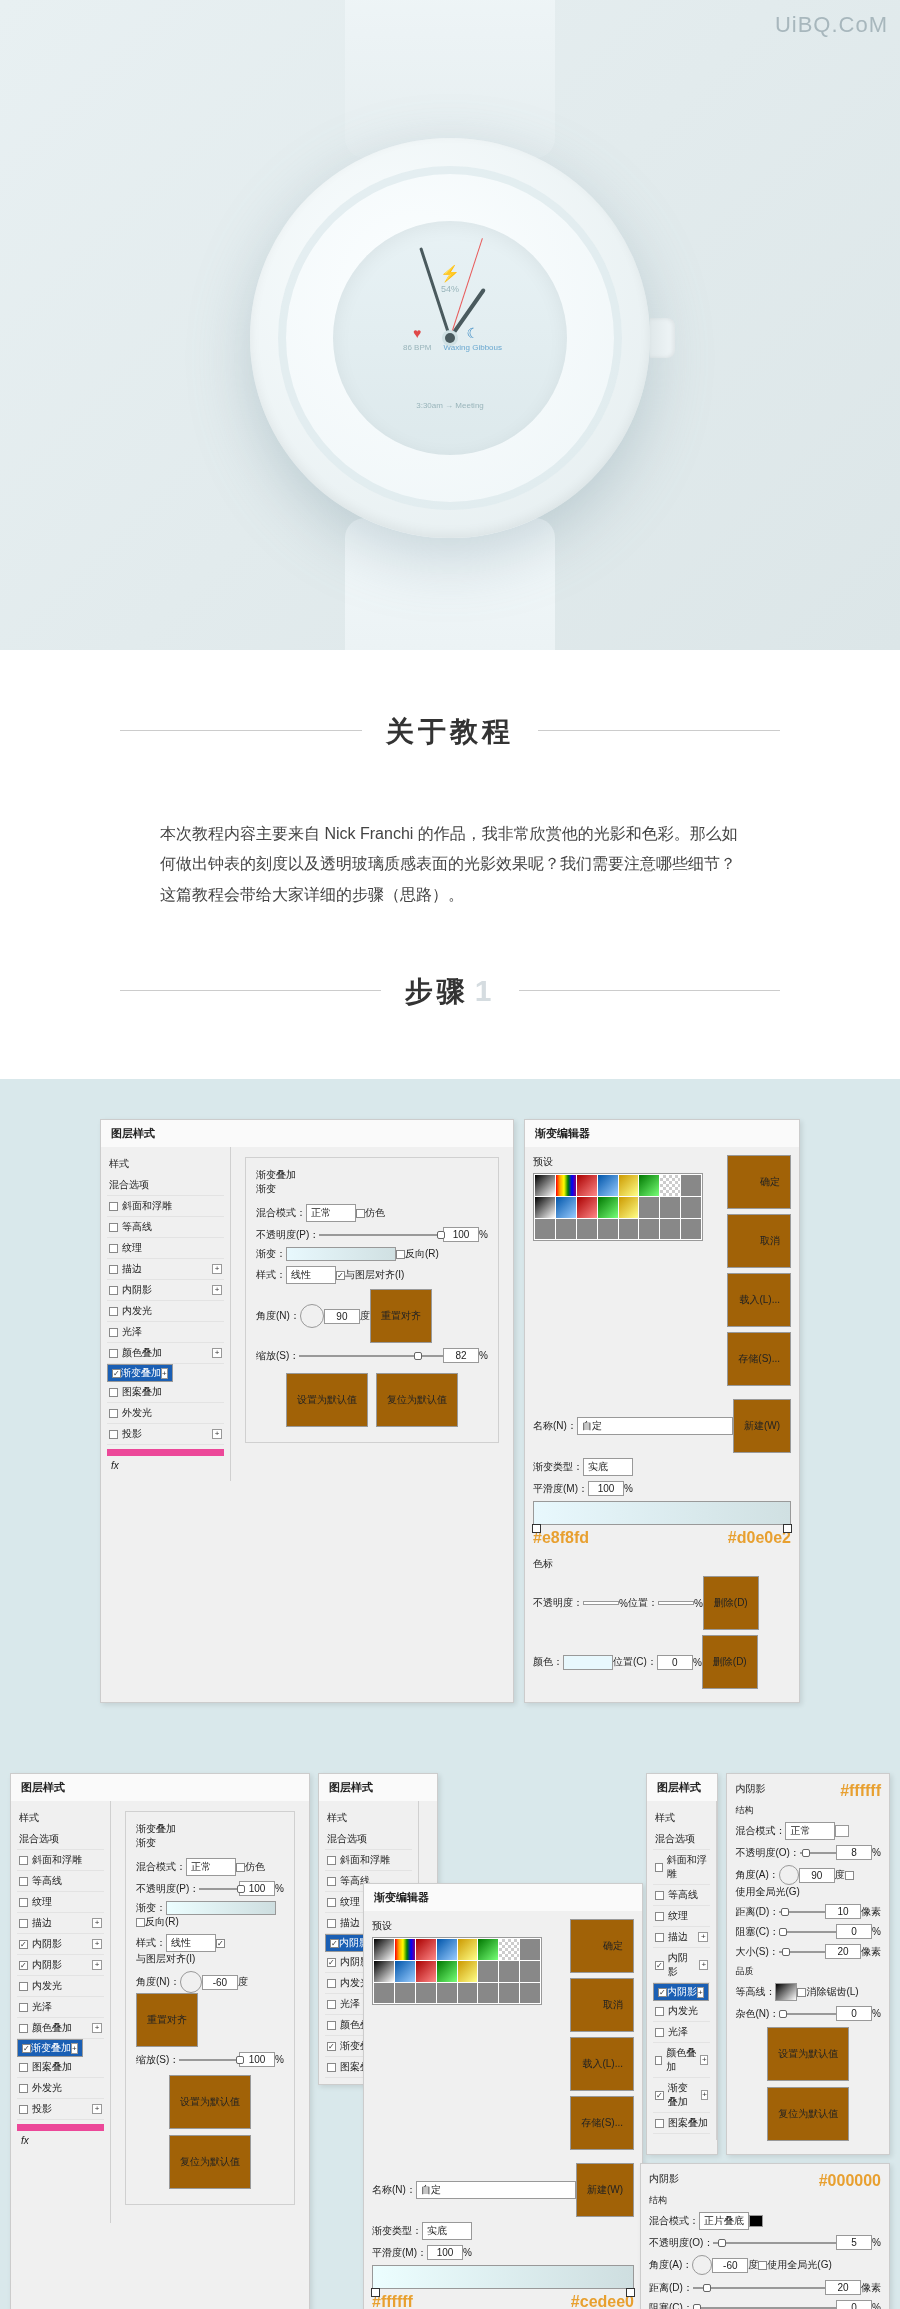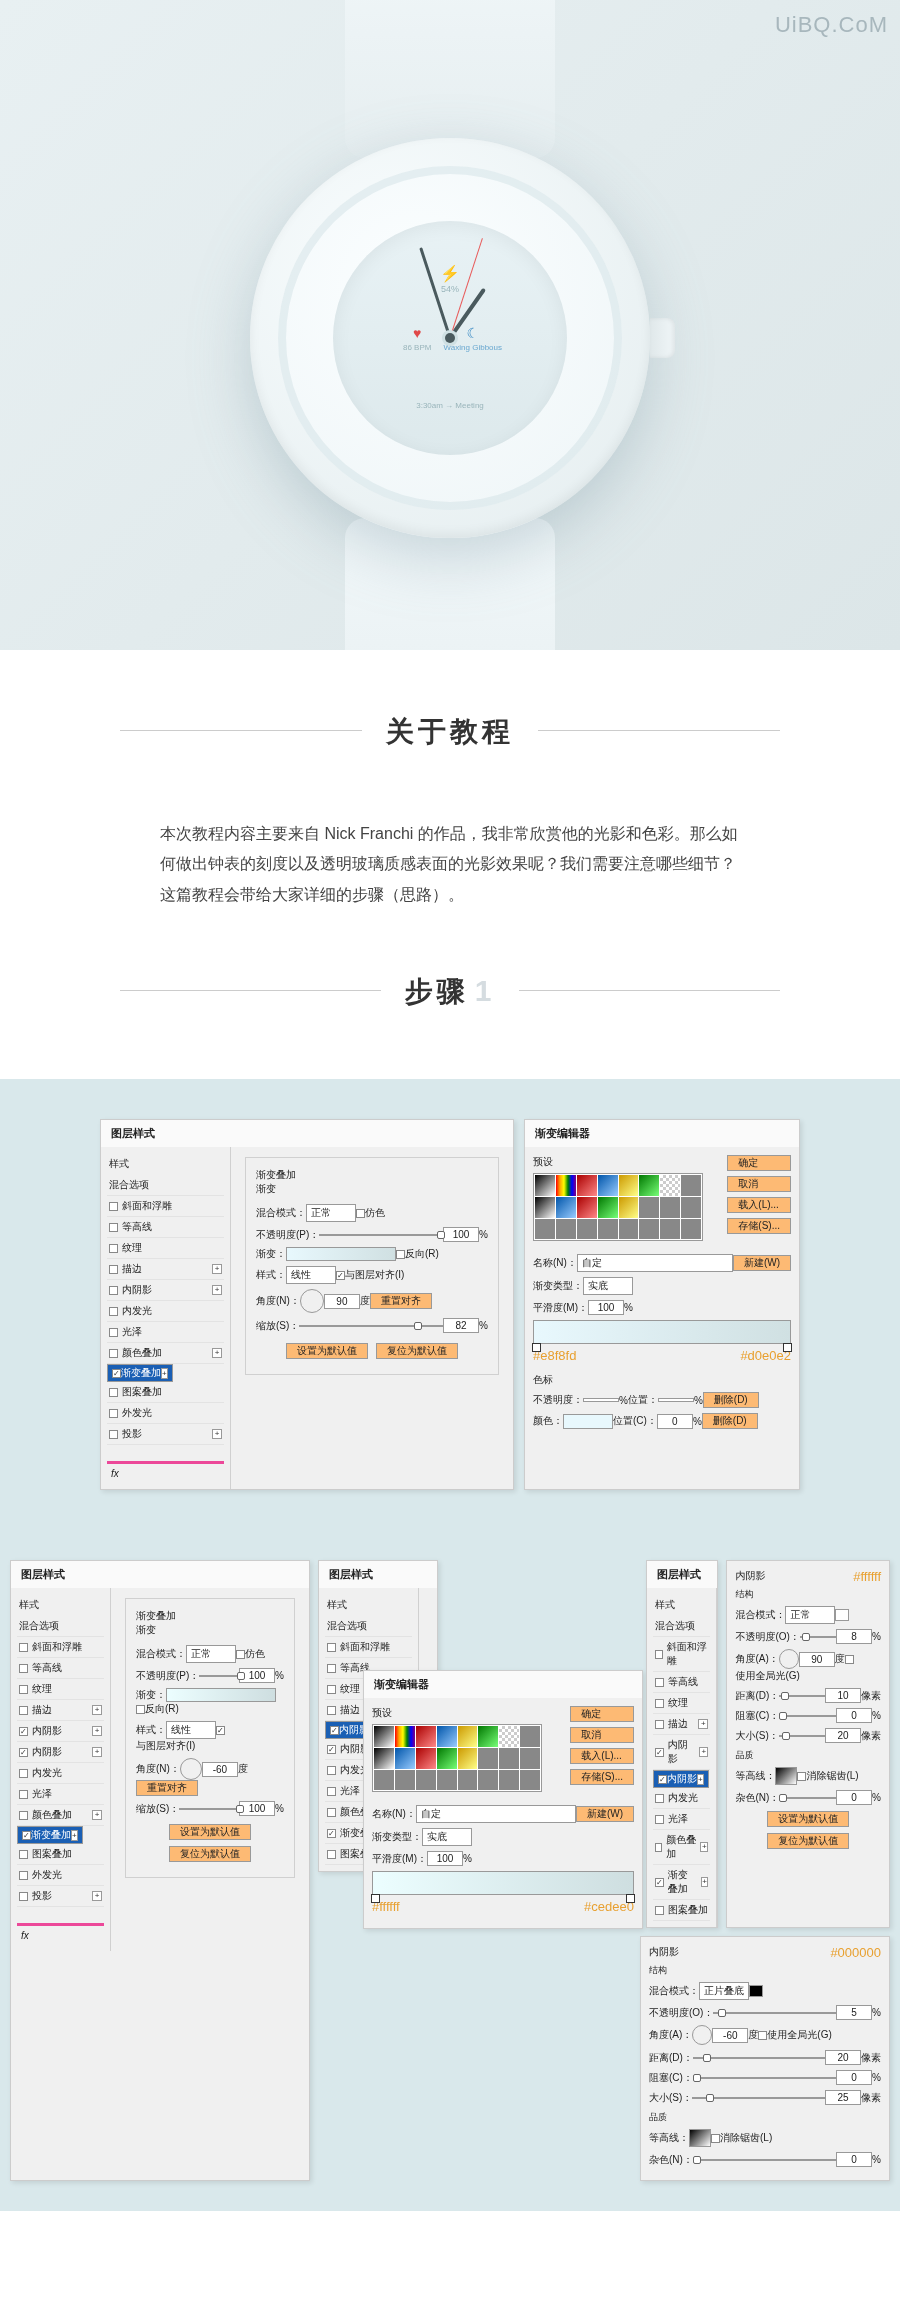--- a/index.html
+++ b/index.html
@@ -45,55 +45,55 @@
   .win { background: #f0f0f0; border: 1px solid #ccc; font-size: 10px; color: #222; position: relative; z-index: 1; box-shadow: 2px 2px 5px rgba(0,0,0,0.1); }
   .win-title { padding: 6px 10px; font-size: 11px; font-weight: bold; background: #fafafa; }
   .win-body { display: flex; }
   .win-side { width: 130px; padding: 6px; border-right: 1px solid #d0d0d0; }
   .win-side .lbl { font-size: 10px; padding: 4px 2px; }
   .check-row { display: flex; align-items: center; padding: 3px 2px; gap: 4px; border-bottom: 1px solid rgba(0,0,0,0.05); }
   .check-row.sel { background: #1a5fb4; color: #fff; }
   .cb { width: 9px; height: 9px; border: 1px solid #888; background: #fff; display: inline-block; }
   .cb.on::after { content: "✓"; font-size: 8px; line-height: 7px; display:block; color:#333; }
   .plus { margin-left: auto; width: 10px; height: 10px; border: 1px solid #999; text-align: center; line-height: 8px; font-size: 8px; background:#fff; color:#333; }
-  .fx-bar { margin-top: 16px; padding: 4px; border-top: 3px solid #ec4899; font-style: italic; }
+  .fx-bar { margin-top: 4px; padding: 4px; border-top: 7px solid #ec4899; font-style: italic; }
 
   .win-main { flex: 1; padding: 10px 14px; }
   .grp { border: 1px solid #d0d0d0; padding: 10px; margin-bottom: 8px; }
   .grp-title { font-size: 10px; margin-bottom: 8px; }
   .row { display: flex; align-items: center; margin: 5px 0; flex-wrap: wrap; }
   .row label { font-size: 10px; white-space: nowrap; }
   .sel { border: 1px solid #999; background: #fff; padding: 1px 4px; font-size: 10px; min-width: 50px; display:inline-block; }
   .cb-inline { width:9px; height:9px; border:1px solid #888; background:#fff; display:inline-block; }
   .cb-inline.on::after { content:"✓"; font-size:8px; line-height:7px; display:block; }
   .grad-bar { height: 14px; width: 110px; background: linear-gradient(90deg,#e8f8fd,#d0e0e2); border: 1px solid #999; }
   .grad-bar.g2 { background: linear-gradient(90deg,#ecfeff,#cedee0); }
   .slider-row { display: flex; align-items: center; gap: 4px; }
   .slider-track { flex: 1; height: 2px; background: #999; position: relative; }
   .slider-thumb { position: absolute; top: -3px; width: 8px; height: 8px; background: #fff; border: 1px solid #666; border-radius: 2px; }
   .numbox { width: 36px; border: 1px solid #999; background: #fff; text-align: center; font-size: 10px; padding: 1px 0; }
-  .btn { border: 1px solid #999; background: #fdba74; padding: 0 10px; font-size: 10px; text-align: left; }
+  .btn { border: 1px solid #999; background: #a16207; padding: 19px 10px; font-size: 10px; text-align: right; }
   .btn-stack { display: flex; flex-direction: column; gap: 5px; }
 
   
   .ge-presets { width: 170px; height: 68px; border: 1px solid #999; background: #fff; display: grid; grid-template-columns: repeat(8,1fr); grid-template-rows: repeat(3,1fr); gap:1px; padding:1px; }
   .ge-presets span { background: #888; }
   .p-grey { background: linear-gradient(135deg,#000,#fff)!important; }
   .p-rainbow { background: linear-gradient(90deg,red,orange,yellow,green,blue,purple)!important; }
   .p-red { background: linear-gradient(135deg,#a00,#f88)!important; }
   .p-blue { background: linear-gradient(135deg,#05a,#9cf)!important; }
   .p-yel { background: linear-gradient(135deg,#c90,#ff8)!important; }
   .p-grn { background: linear-gradient(135deg,#070,#7f7)!important; }
   .p-trn { background: repeating-conic-gradient(#ccc 0 25%, #fff 0 50%) 0 0/6px 6px!important; }
   .ge-big-grad { height: 24px; border: 1px solid #999; margin: 4px 0 2px; position: relative; }
   .ge-big-grad.g1 { background: linear-gradient(90deg,#e8f8fd,#d0e0e2); }
   .ge-big-grad.g2 { background: linear-gradient(90deg,#ecfeff,#cedee0); }
   .stop { position: absolute; bottom: -9px; width: 9px; height: 9px; border: 1px solid #333; background:#fff; }
   .stop.left { left: -2px; } .stop.right { right: -2px; }
-  .hex { color: #e8a030; font-weight: normal; font-size: 13px; }
+  .hex { color: #e8a030; font-weight: bold; font-size: 16px; }
   .hex.row-hex { display:flex; justify-content: space-between; padding: 2px 0 6px; }
 
   .caption { max-width: 580px; margin: 40px auto; font-size: 15px; color: #555; line-height: 1.8; padding: 0 20px; }
   .caption::before { content: "▲"; color: #b5cdd2; margin-right: 8px; font-size: 12px; }
   .wm-center { position: absolute; left: 50%; transform: translateX(-50%); font-size: 26px; color: rgba(120,140,150,0.25); letter-spacing: 2px; pointer-events:none; }
 
   
   .shot2 { background: #d9e8eb; padding: 30px 10px; position: relative; display: flex; gap: 8px; flex-wrap: wrap; }
   .shot2 .win { min-width: 0; }
   .win.small .win-side { width: 100px; }

